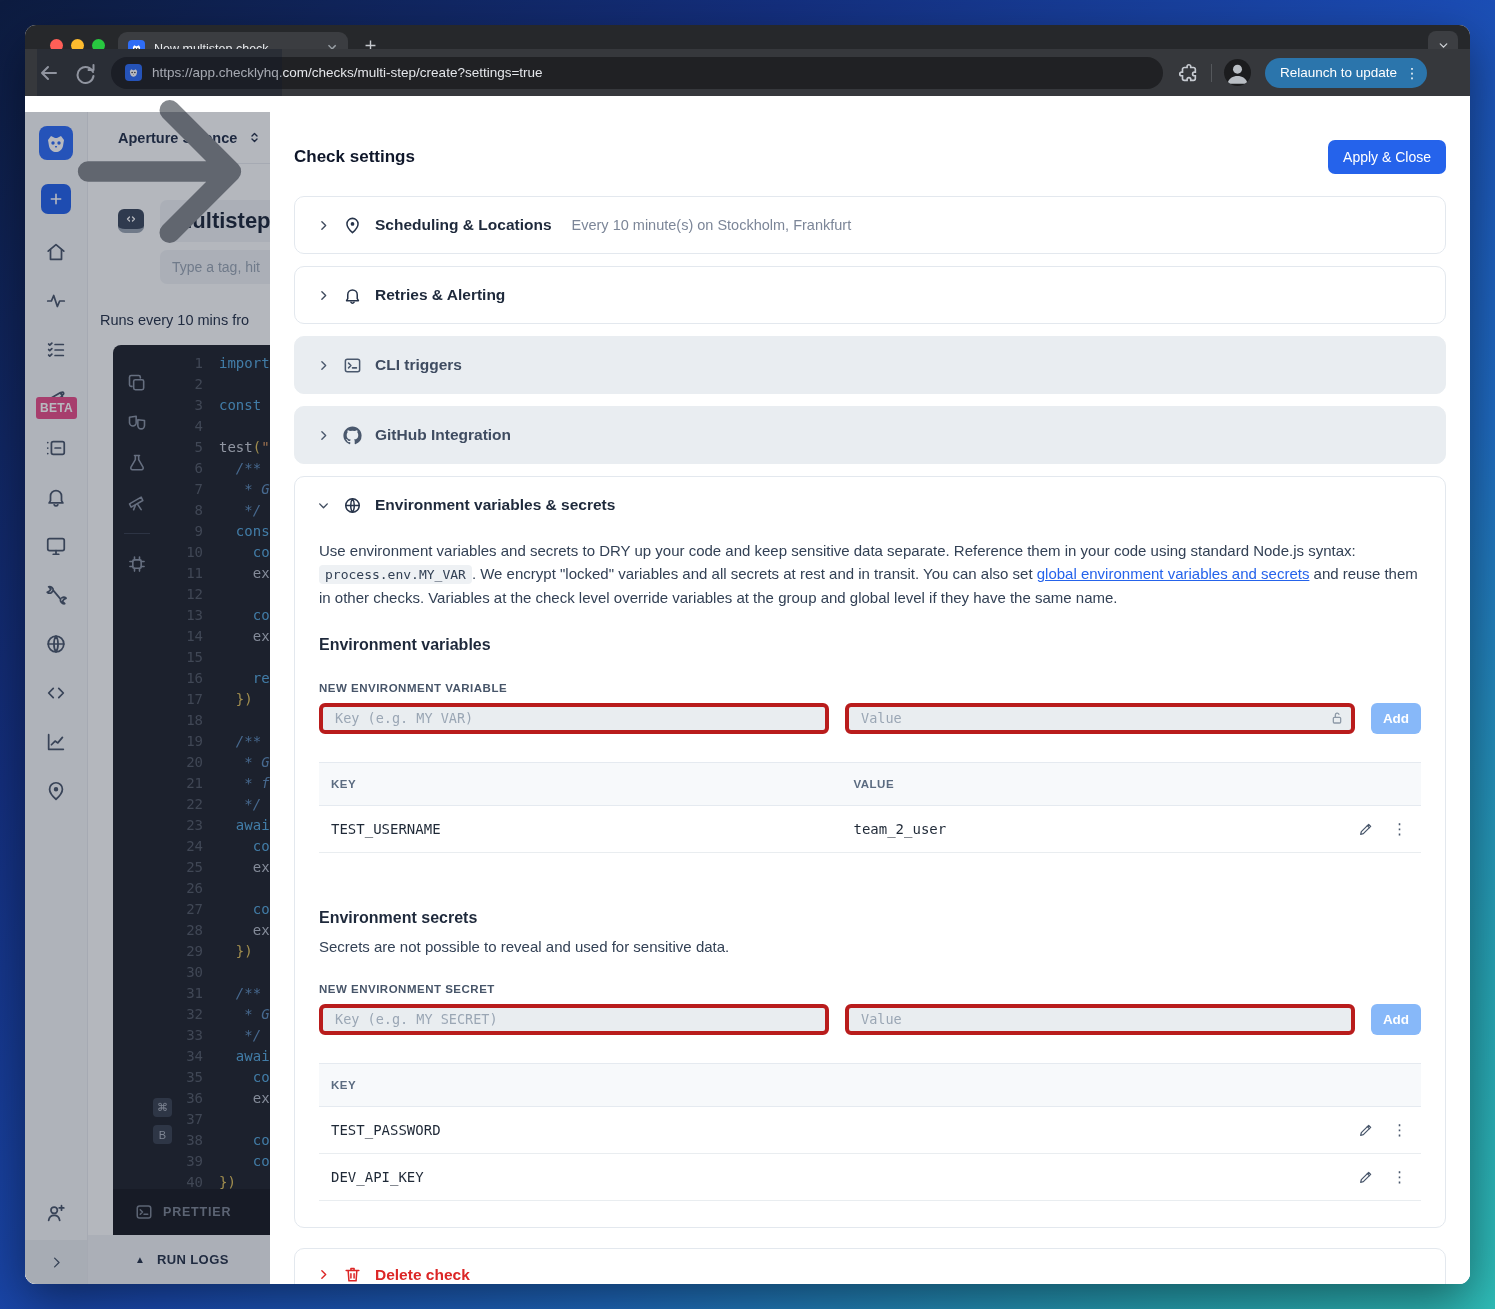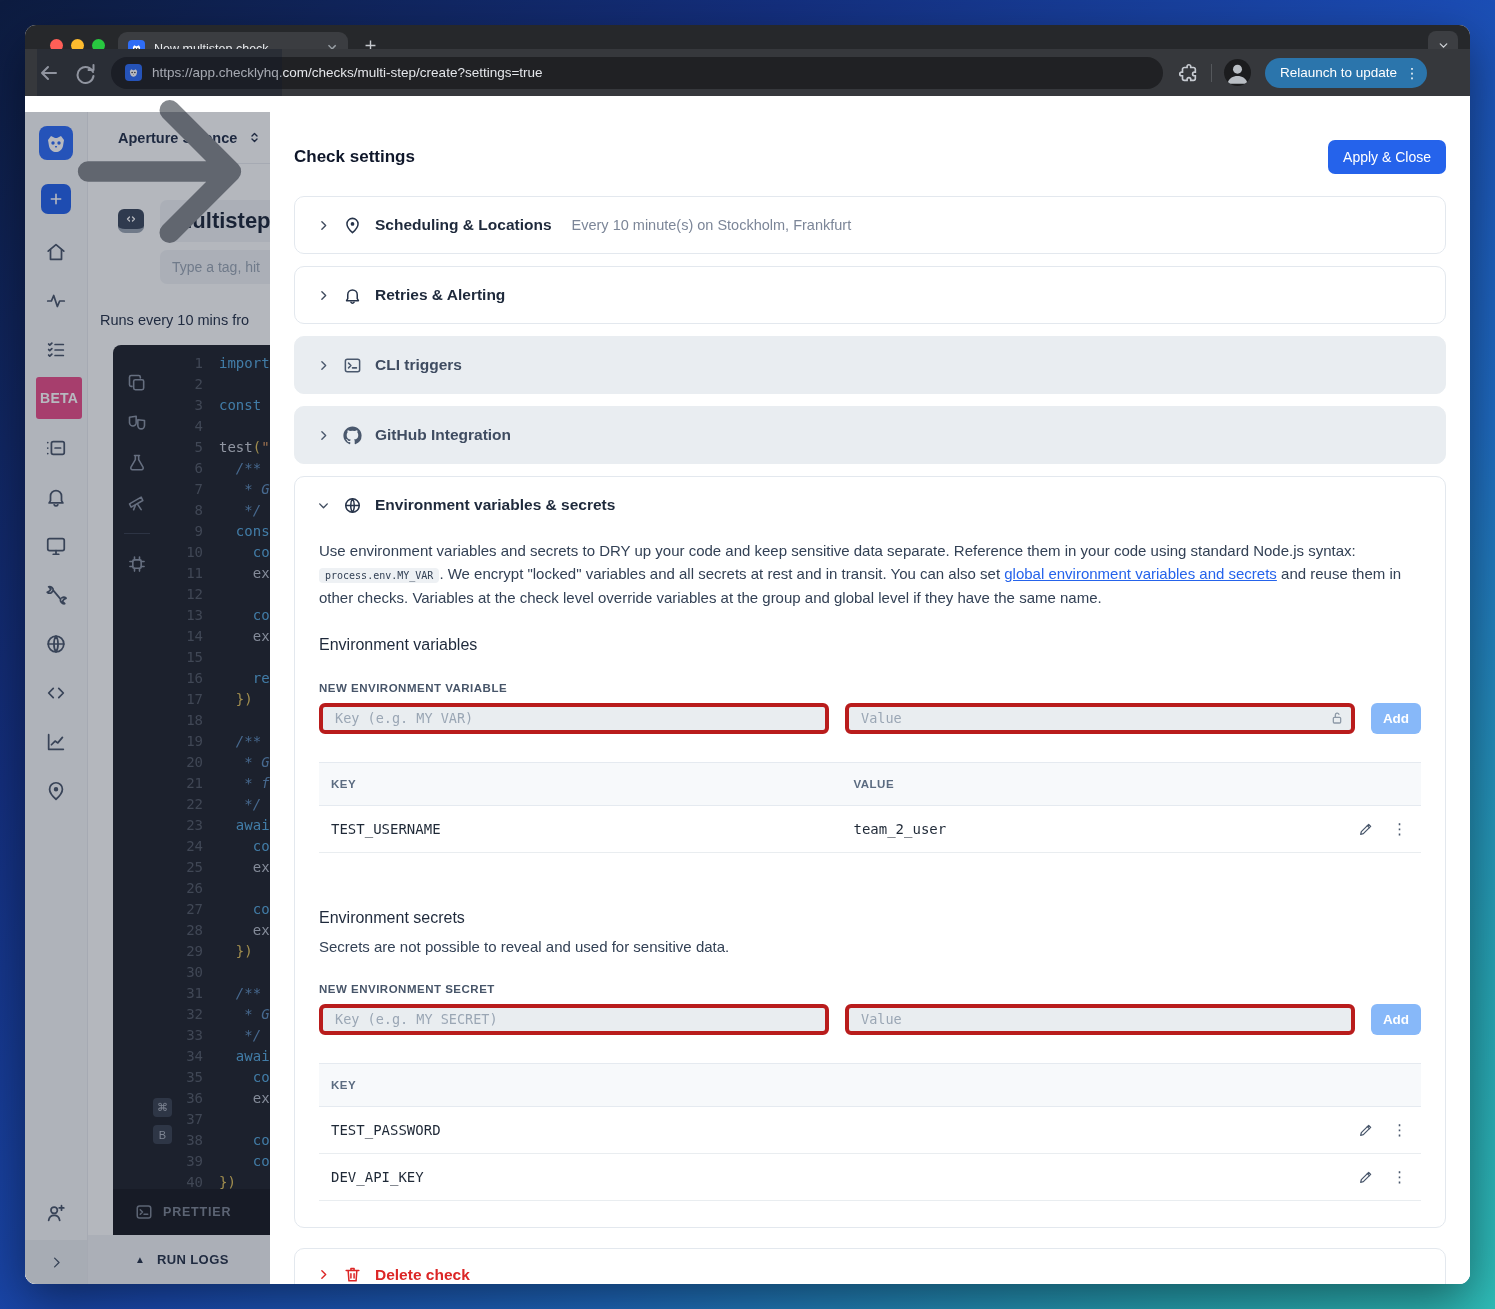--- a/index.html
+++ b/index.html
@@ -58,21 +58,21 @@
   
   .content { position:absolute; left:0; top:87px; width:100%; height:1172px; background:#f7f9fb; }
 
   
   .rail { position:absolute; left:0; top:0; width:63px; height:100%; background:#f4f6f8; border-right:1px solid #e7eaee; display:flex; flex-direction:column; align-items:center; }
   .rail .logo { width:34px; height:34px; border-radius:8px; background:#2f6df6; margin-top:14px; display:flex; align-items:center; justify-content:center; }
   .rail .addbtn { width:30px; height:30px; border-radius:7px; background:#2563eb; color:#fff; margin-top:24px; display:flex; align-items:center; justify-content:center; }
   .rail-ic { width:22px; height:22px; color:#49576b; margin-top:27px; position:relative; flex:0 0 auto;}
   .beta-badge {
     position:absolute; left:-9px; bottom:-9px; background:#e84f8a; color:#fff;
-    font-size:14px; font-weight:700; padding:13px 4px; border-radius:3px; letter-spacing:.3px;
+    font-size:12px; font-weight:700; padding:4px 4px; border-radius:3px; letter-spacing:.3px;
   }
   .rail-bottom { margin-top:auto; display:flex; flex-direction:column; align-items:center; width:100%; }
   .rail-bottom .collapse { width:100%; height:44px; background:#e9edf0; display:flex; align-items:center; justify-content:center; color:#49576b; margin-top:16px;}
 
   
   .pagecol { position:absolute; left:63px; top:0; width:182px; height:100%; overflow:hidden; background:#fbfcfd; }
   .ws-bar { height:52px; border-bottom:1px solid #e7eaee; display:flex; align-items:center; padding-left:30px; gap:10px; }
   .ws-name { font-size:14.5px; font-weight:700; color:#24324a; white-space:nowrap; }
   .check-head { position:absolute; left:30px; top:88px; display:flex; align-items:center; gap:16px; width:400px; }
   .check-type-ic { width:26px; height:24px; border-radius:6px 6px 7px 7px; background:#3d4a5e; color:#fff; display:flex; align-items:center; justify-content:center; font-size:10px; border-bottom:4px solid #9aa5b2; }
@@ -115,23 +115,23 @@
   .sec-ic { width:19px; height:19px; color:#27344a; flex:0 0 auto; }
   .sec-title { font-size:15.5px; font-weight:700; color:#1e293b; white-space:nowrap; }
   .card.gray .sec-title { color:#3f4c61; font-weight:600; }
   .card.gray .sec-ic, .card.gray .chev { color:#4a586d; }
   .sec-summary { font-size:14.5px; color:#7c8698; margin-left:7px; white-space:nowrap; }
   .card.danger .sec-title, .card.danger .sec-ic, .card.danger .chev { color:#dc2626; }
   .card.danger .card-head { height:52px; }
 
   .env-body { padding:0 24px 26px; }
   .env-desc { font-size:15px; color:#334155; line-height:1.55; margin-top:6px; }
-  .code-chip { font-family:"DejaVu Sans Mono", monospace; font-size:10px; background:#eef1f4; border-radius:4px; padding:2px 6px; color:#334155; }
+  .code-chip { font-family:"DejaVu Sans Mono", monospace; font-size:13px; background:#eef1f4; border-radius:4px; padding:2px 6px; color:#334155; }
   .env-link { color:#2563eb; text-decoration:underline; }
-  .env-h3 { font-size:16px; font-weight:400; color:#1e293b; margin-top:27px; }
+  .env-h3 { font-size:16px; font-weight:700; color:#1e293b; margin-top:27px; }
   .env-sub { font-size:15px; color:#334155; margin-top:11px; }
   .new-label { font-size:11.5px; font-weight:700; letter-spacing:.5px; color:#475569; margin-top:28px; }
   .inp-row { display:flex; gap:16px; margin-top:9px; align-items:center; }
   .field { position:relative; flex:1; }
   .inp { width:100%; height:31px; background:#e9edf0; border:4px solid #b91c1c; border-radius:6px; padding:0 12px;
          font-family:"DejaVu Sans Mono", monospace; font-size:13.5px; color:#334155; }
   .inp::placeholder { color:#9aa6b4; }
   .lock { position:absolute; right:10px; top:7px; width:16px; height:16px; color:#8c98a6; }
   .add-btn { flex:0 0 50px; height:31px; border:none; border-radius:6px; background:#87b8f9; color:#fff; font-size:13.5px; font-weight:600; }
 

